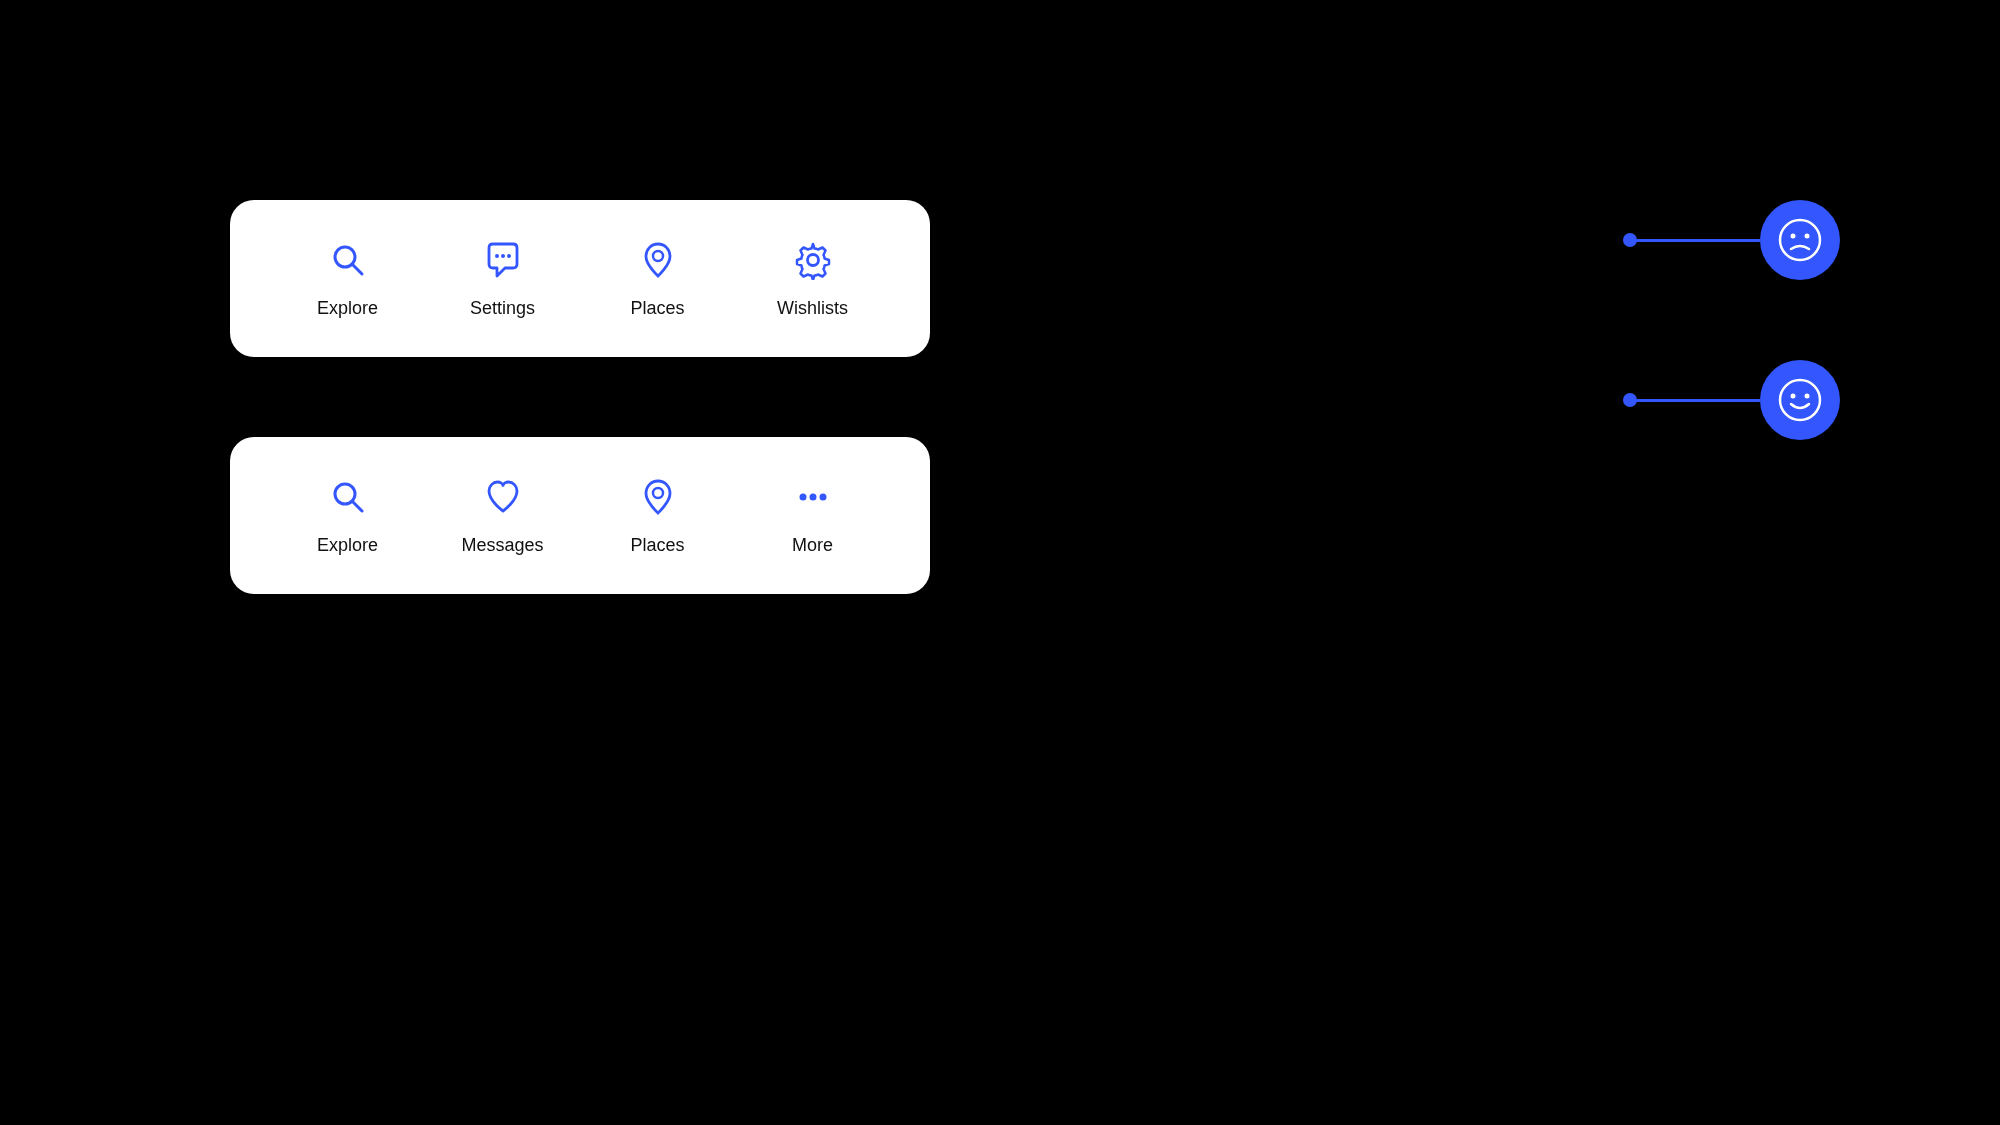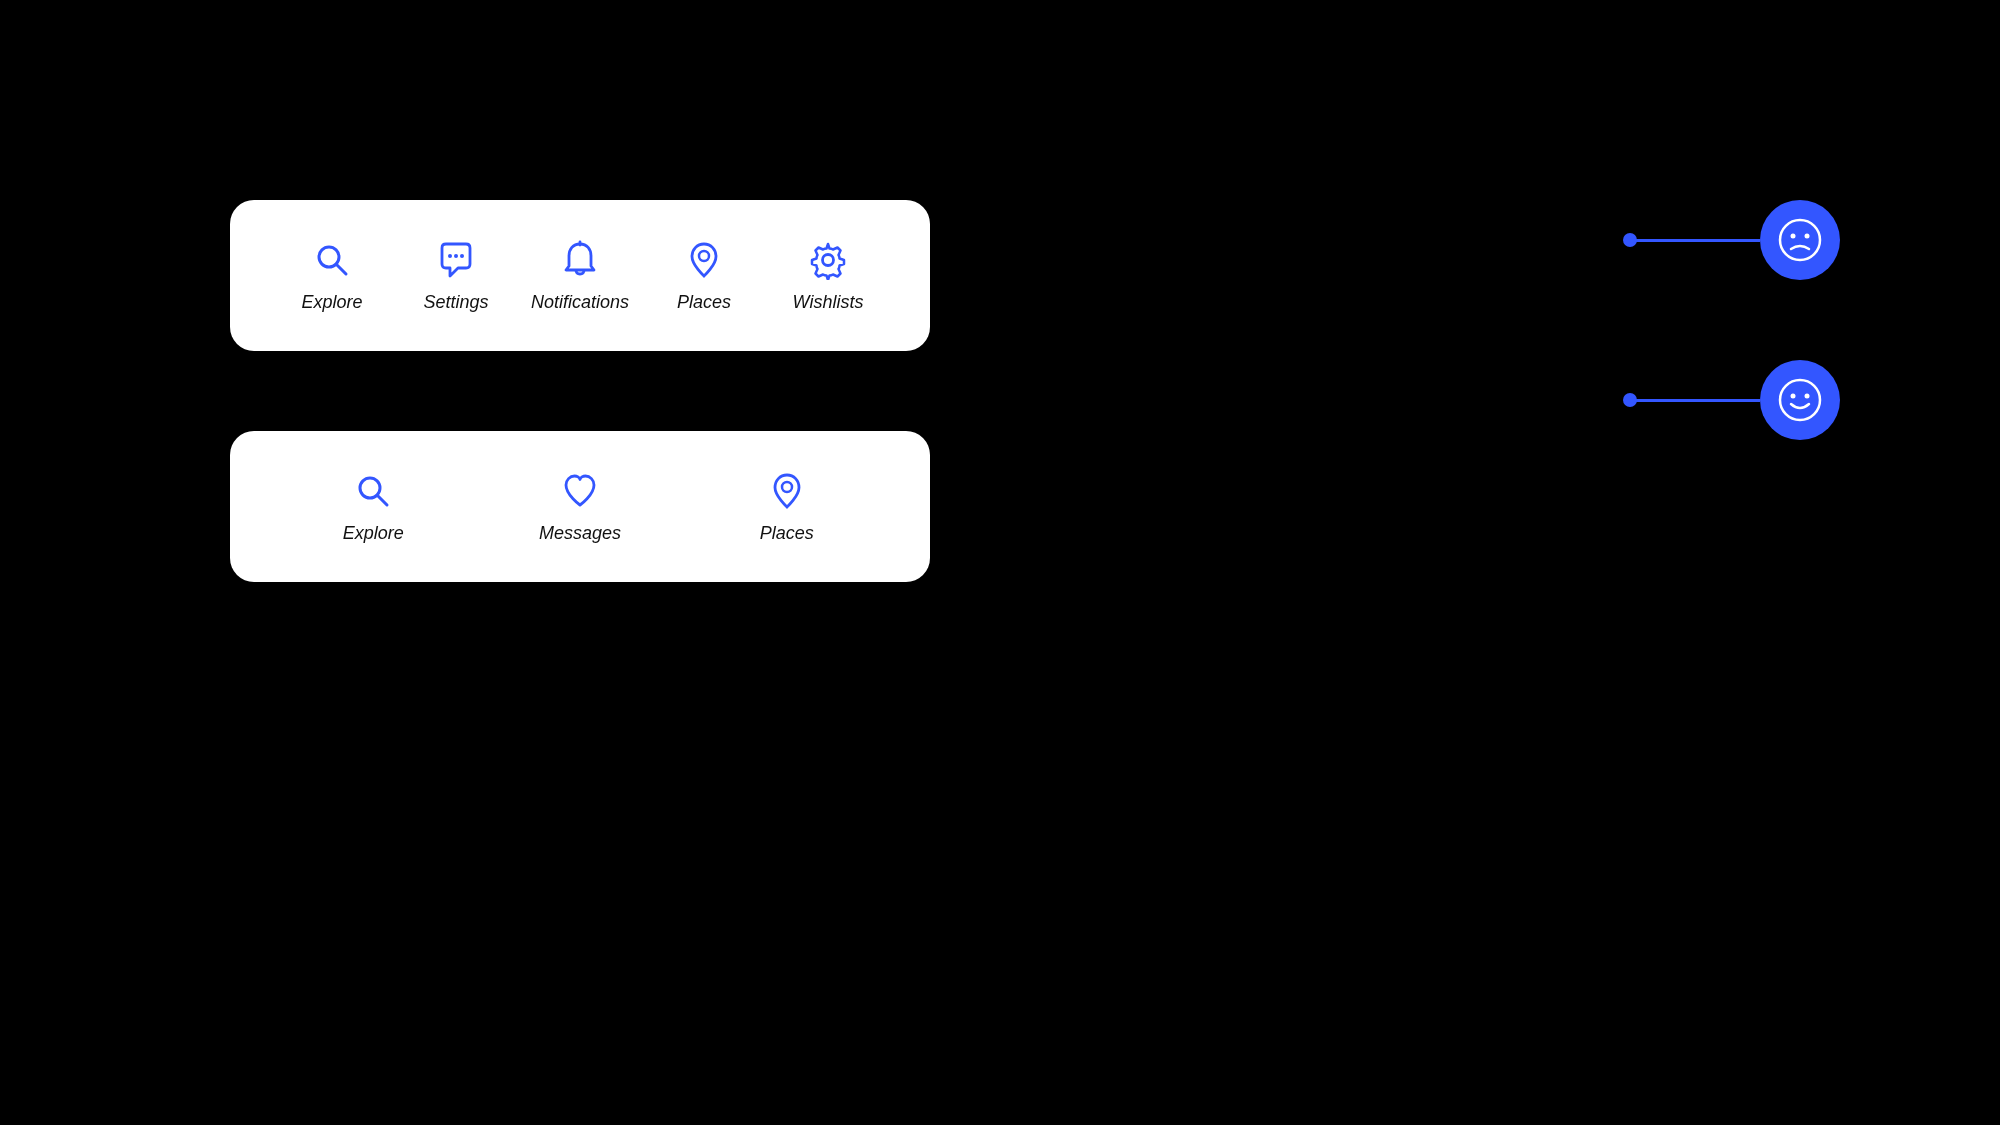--- a/index.html
+++ b/index.html
@@ -29,25 +29,24 @@
       display: flex;
       align-items: center;
       gap: 0;
       width: 700px;
     }
 
     .nav-item {
       display: flex;
       flex-direction: column;
       align-items: center;
-      gap: 10px;
+      gap: 16px;
       flex: 1;
       cursor: pointer;
       padding: 10px 0;
-      font-style: italic;
     }
 
     .nav-item-label {
       font-size: 18px;
       font-weight: 500;
       color: #111;
     }
 
     .nav-icon {
       width: 44px;
@@ -129,30 +128,20 @@
         <svg viewBox="0 0 40 40" fill="none" xmlns="http://www.w3.org/2000/svg">
           <path d="M6 8 Q6 4 10 4 L30 4 Q34 4 34 8 L34 24 Q34 28 30 28 L22 28 L14 36 L14 28 L10 28 Q6 28 6 24 Z" stroke="#3356FF" stroke-width="2.8" fill="none" stroke-linejoin="round"></path>
           <circle cx="14" cy="16" r="2" fill="#3356FF"></circle>
           <circle cx="20" cy="16" r="2" fill="#3356FF"></circle>
           <circle cx="26" cy="16" r="2" fill="#3356FF"></circle>
         </svg>
       </div>
       <span class="nav-item-label">Settings</span>
     </div>
 
-    <div class="nav-item">
-      <div class="nav-icon">
-        <svg viewBox="0 0 40 40" fill="none" xmlns="http://www.w3.org/2000/svg">
-          <path d="M20 4 C13 4 9 9 9 16 L9 26 L6 30 L34 30 L31 26 L31 16 C31 9 27 4 20 4 Z" stroke="#3356FF" stroke-width="2.8" fill="none" stroke-linejoin="round"></path>
-          <path d="M16 30 Q16 34 20 34 Q24 34 24 30" stroke="#3356FF" stroke-width="2.8" fill="none"></path>
-          <line x1="20" y1="2" x2="20" y2="5" stroke="#3356FF" stroke-width="2.8" stroke-linecap="round"></line>
-        </svg>
-      </div>
-      <span class="nav-item-label">Notifications</span>
-    </div>
 
     <div class="nav-item">
       <div class="nav-icon">
         <svg viewBox="0 0 40 40" fill="none" xmlns="http://www.w3.org/2000/svg">
           <path d="M20 4 C13 4 8 9.5 8 16.5 C8 25 20 36 20 36 C20 36 32 25 32 16.5 C32 9.5 27 4 20 4 Z" stroke="#3356FF" stroke-width="2.8" fill="none"></path>
           <circle cx="20" cy="16" r="5" stroke="#3356FF" stroke-width="2.5" fill="none"></circle>
         </svg>
       </div>
       <span class="nav-item-label">Places</span>
     </div>
@@ -194,20 +183,30 @@
     <div class="nav-item">
       <div class="nav-icon">
         <svg viewBox="0 0 40 40" fill="none" xmlns="http://www.w3.org/2000/svg">
           <path d="M20 4 C13 4 8 9.5 8 16.5 C8 25 20 36 20 36 C20 36 32 25 32 16.5 C32 9.5 27 4 20 4 Z" stroke="#3356FF" stroke-width="2.8" fill="none"></path>
           <circle cx="20" cy="16" r="5" stroke="#3356FF" stroke-width="2.5" fill="none"></circle>
         </svg>
       </div>
       <span class="nav-item-label">Places</span>
     </div>
 
+    <div class="nav-item">
+      <div class="nav-icon">
+        <svg viewBox="0 0 40 40" fill="none" xmlns="http://www.w3.org/2000/svg">
+          <circle cx="10" cy="20" r="3.5" fill="#3356FF"></circle>
+          <circle cx="20" cy="20" r="3.5" fill="#3356FF"></circle>
+          <circle cx="30" cy="20" r="3.5" fill="#3356FF"></circle>
+        </svg>
+      </div>
+      <span class="nav-item-label">More</span>
+    </div>
 
   </div>
 
 </div>
 
 <div class="ratings-container">
 
   <div class="rating-item">
     <div class="rating-dot"></div>
     <div class="rating-line"></div>

